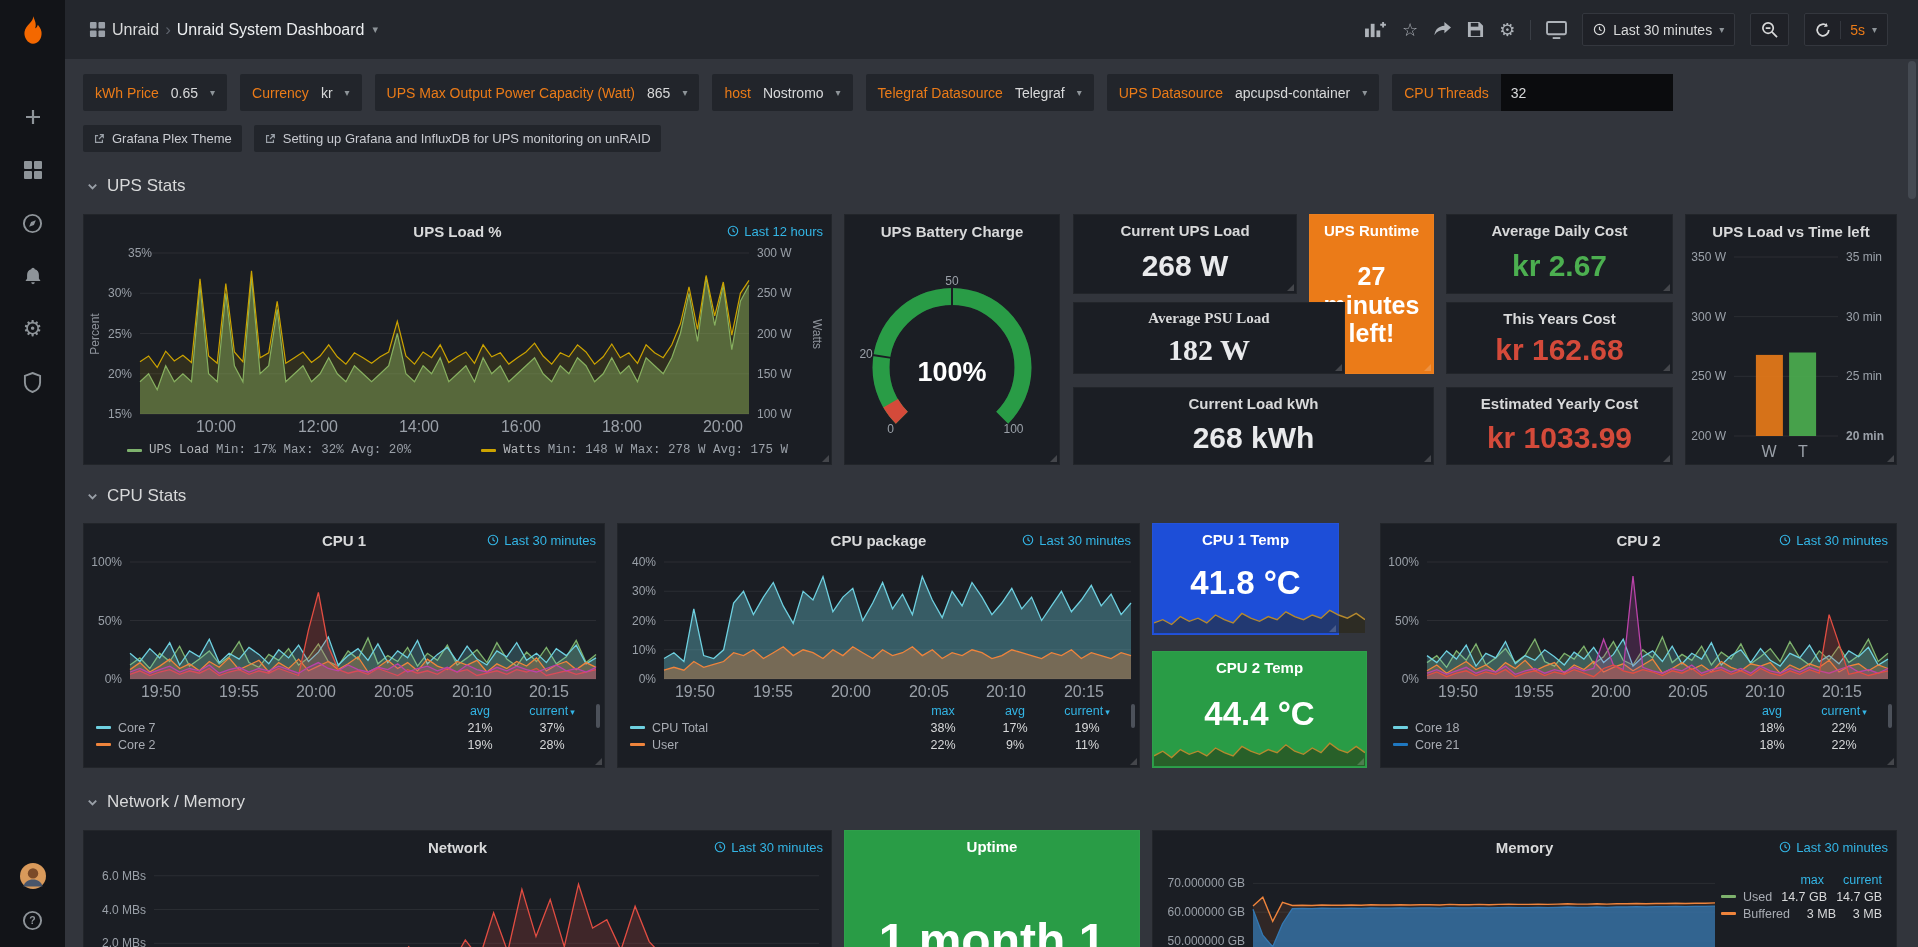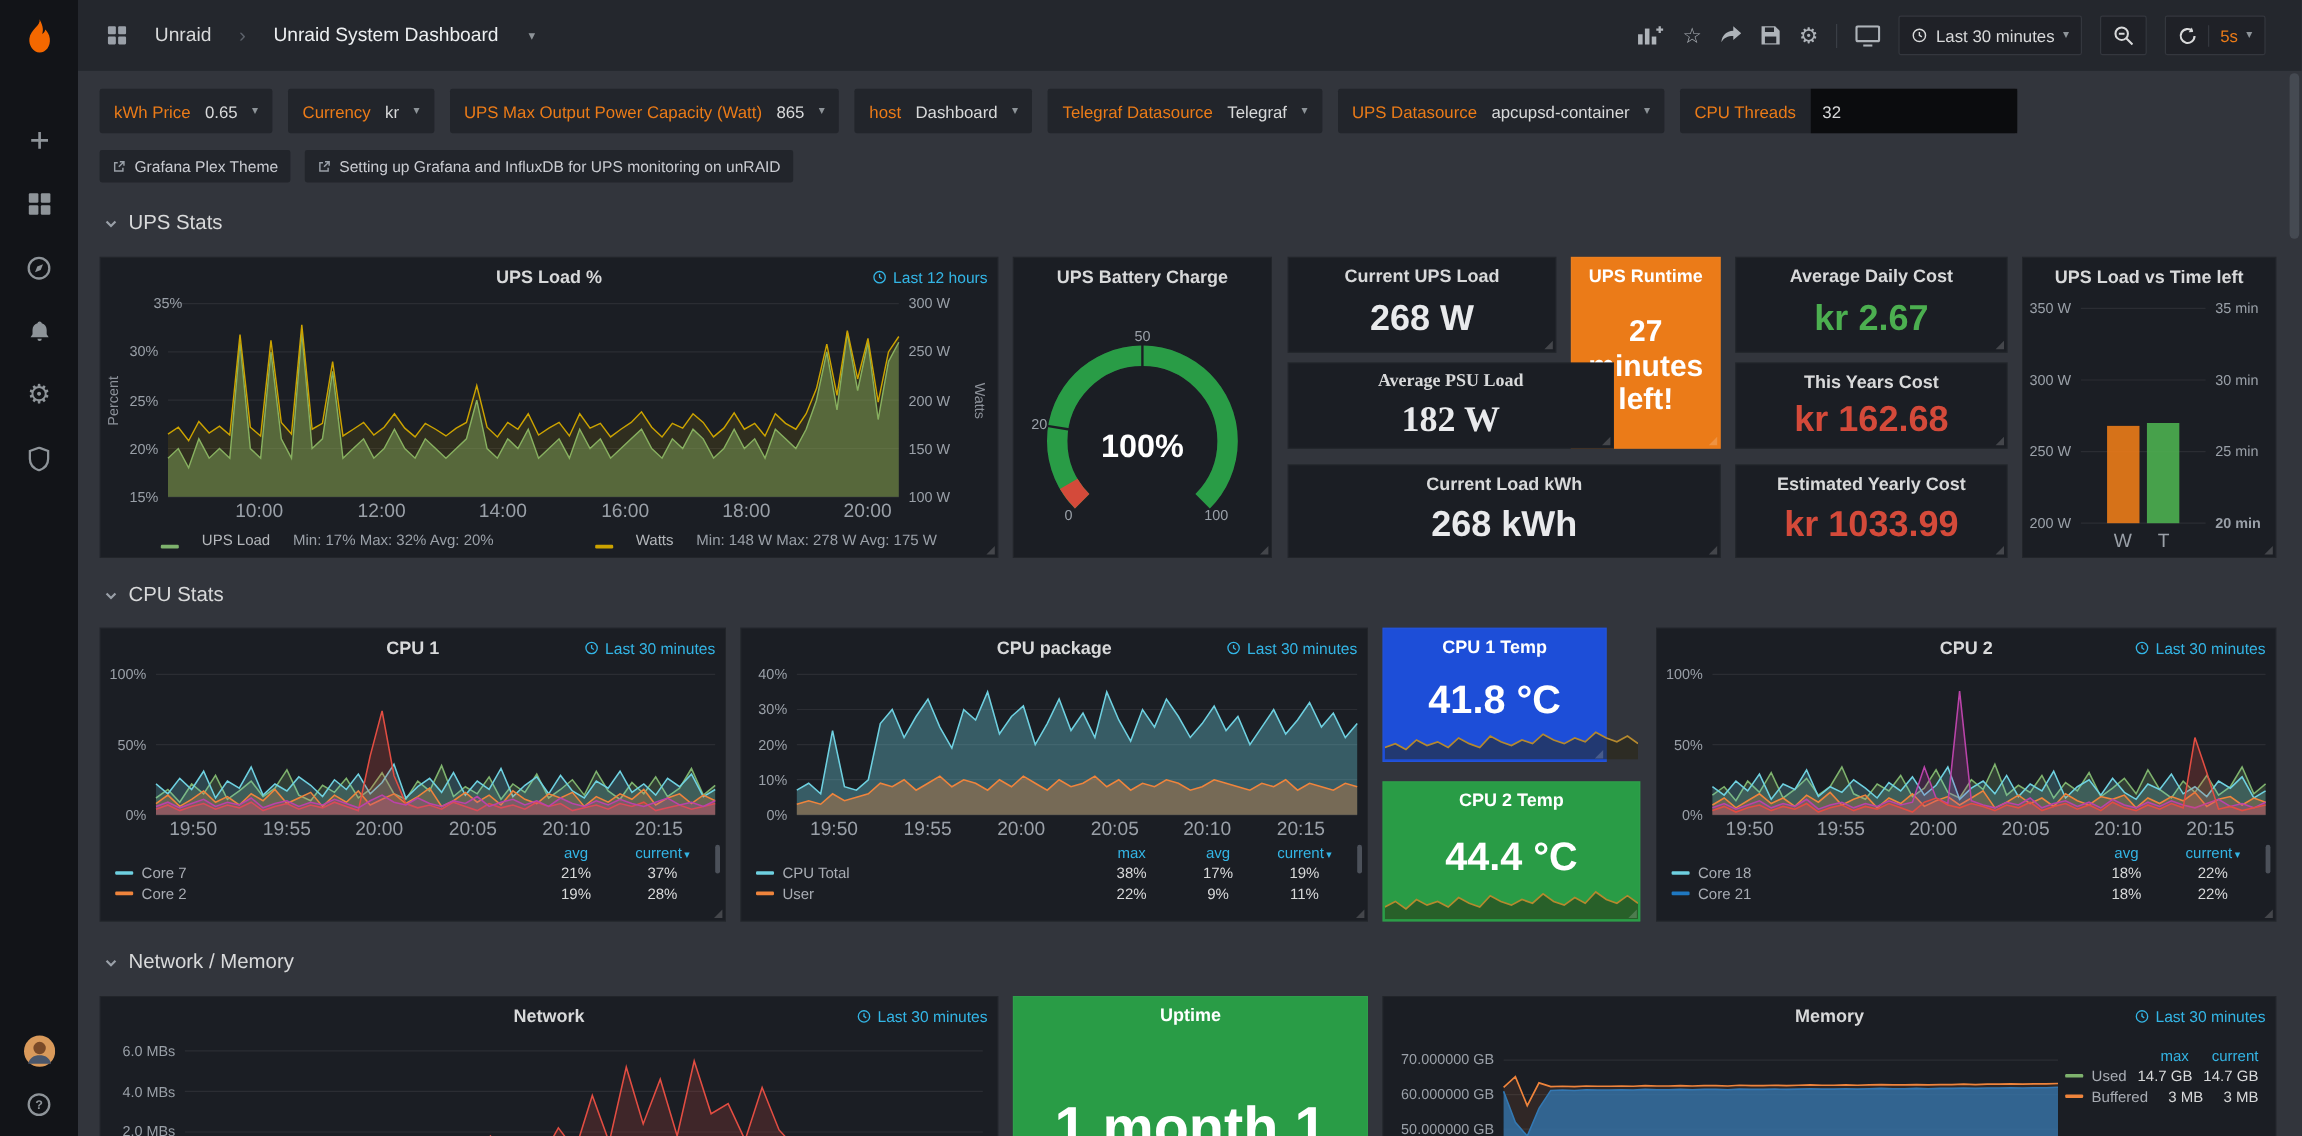--- a/index.html
+++ b/index.html
@@ -6,21 +6,21 @@
 html,body{width:1918px;height:947px;overflow:hidden;background:#32353c;font-family:"Liberation Sans","DejaVu Sans",sans-serif;color:#d8d9da;}
 #app{position:absolute;inset:0;width:1918px;height:947px;}
 
 #sidebar{position:absolute;left:0;top:0;width:65px;height:947px;background:#121418;display:flex;flex-direction:column;align-items:center;z-index:5;}
 .logo{height:62px;width:100%;display:flex;align-items:center;justify-content:center;cursor:pointer;}
 .side-icons{display:flex;flex-direction:column;gap:27px;margin-top:42px;align-items:center;}
 .sicon{width:26px;height:26px;display:flex;align-items:center;justify-content:center;color:#8e9499;cursor:pointer;font-size:22px;line-height:1;}
 .side-bottom{position:absolute;bottom:14px;display:flex;flex-direction:column;gap:18px;align-items:center;}
 
 #navbar{position:absolute;left:65px;top:0;right:0;height:59px;background:#24272d;display:flex;align-items:center;justify-content:space-between;padding:0 30px 0 24px;z-index:4;}
-.crumb{display:flex;align-items:center;gap:23px;font-size:16px;}
+.crumb{display:flex;align-items:center;gap:6px;font-size:16px;}
 .crumb-folder{color:#d8d9da;cursor:pointer;}
 .crumb-sep{color:#5d626b;font-size:17px;}
 .crumb-title{color:#eceef0;cursor:pointer;}
 .crumb-caret{color:#8e9499;font-size:11px;cursor:pointer;margin-left:2px;}
 .nav-actions{display:flex;align-items:center;gap:15px;}
 .nbtn{color:#aeb3b9;cursor:pointer;display:flex;align-items:center;font-size:18px;line-height:1;}
 .nav-sep{width:1px;height:20px;background:#3a3e45;}
 .chipbtn{height:33px;background:#1f2127;border:1px solid #34373e;border-radius:2px;display:flex;align-items:center;gap:7px;padding:0 10px;font-size:14px;color:#d8d9da;cursor:pointer;}
 .chipbtn .caret{font-size:10px;color:#8e9499;}
 .rf-divider{width:1px;height:18px;background:#34373e;margin:0 2px;}
@@ -45,21 +45,21 @@
 .stat .phead{height:30px;min-height:30px;}
 .ptitle{font-size:15px;font-weight:bold;color:#d8d9da;cursor:pointer;white-space:nowrap;}
 .colored .ptitle{color:#fff;}
 .ptime{position:absolute;right:8px;top:0;height:100%;display:flex;align-items:center;gap:5px;color:#33b5e5;font-size:13px;white-space:nowrap;}
 .chart{position:relative;flex:1;overflow:hidden;}
 .csvg{position:absolute;left:0;top:0;}
 .ytick{position:absolute;font-size:12px;color:#9aa0a8;line-height:16px;white-space:nowrap;}
 .xtick{position:absolute;font-size:16px;color:#9aa0a8;text-align:center;white-space:nowrap;}
 .axlab{position:absolute;font-size:12px;color:#8e939b;text-align:center;height:16px;}
 .legend-row{height:28px;display:flex;align-items:center;justify-content:space-around;font-size:12.5px;color:#b4b7bb;padding:0 8px;white-space:nowrap;}
-.litem{display:flex;align-items:flex-end;gap:19px;cursor:pointer;}
+.litem{display:flex;align-items:center;gap:7px;cursor:pointer;font-family:Liberation Mono, monospace;}
 .ldash{display:inline-block;width:15px;height:3px;border-radius:1px;}
 .lstats{color:#9aa0a8;}
 .legend-table{position:relative;height:68px;padding:3px 16px 4px 12px;font-size:12.5px;}
 .lrow{display:flex;align-items:center;height:17px;}
 .lname{display:flex;align-items:center;flex:1;color:#a8acb3;gap:7px;cursor:pointer;}
 .lcol{width:72px;text-align:center;color:#d8d9da;}
 .lhead .lcol{color:#33b5e5;cursor:pointer;}
 .scaret{font-size:9px;color:#33b5e5;margin-left:2px;}
 .lscroll{position:absolute;right:4px;top:5px;width:4px;height:24px;background:#4c515a;border-radius:2px;cursor:pointer;}
 .chart-with-legend{flex:1;display:flex;overflow:hidden;}
@@ -222,21 +222,21 @@
         <span class="var-value">kr</span>
         <span class="var-caret">▾</span>
       </div>
     <div class="var-chip">
         <span class="var-label">UPS Max Output Power Capacity (Watt)</span>
         <span class="var-value">865</span>
         <span class="var-caret">▾</span>
       </div>
     <div class="var-chip">
         <span class="var-label">host</span>
-        <span class="var-value">Dashboard</span>
+        <span class="var-value">Nostromo</span>
         <span class="var-caret">▾</span>
       </div>
     <div class="var-chip">
         <span class="var-label">Telegraf Datasource</span>
         <span class="var-value">Telegraf</span>
         <span class="var-caret">▾</span>
       </div>
     <div class="var-chip">
         <span class="var-label">UPS Datasource</span>
         <span class="var-value">apcupsd-container</span>

